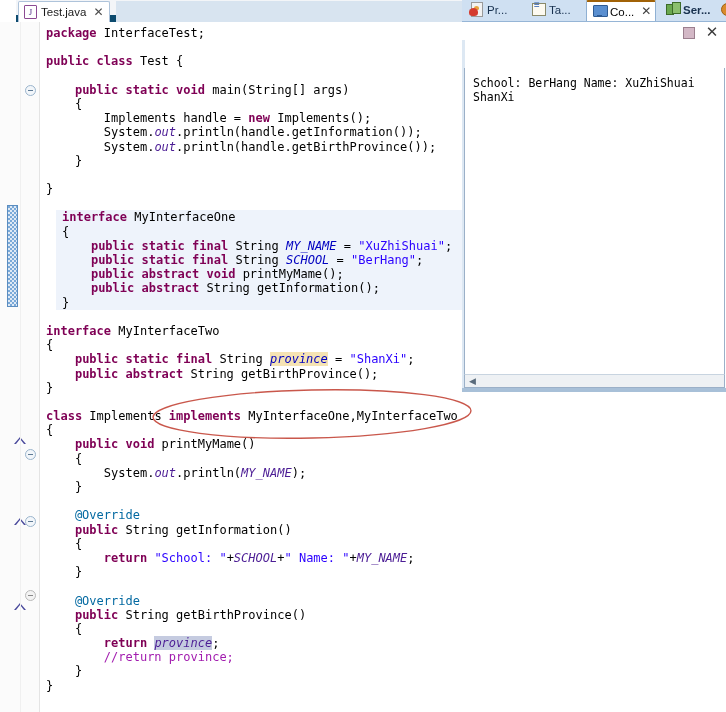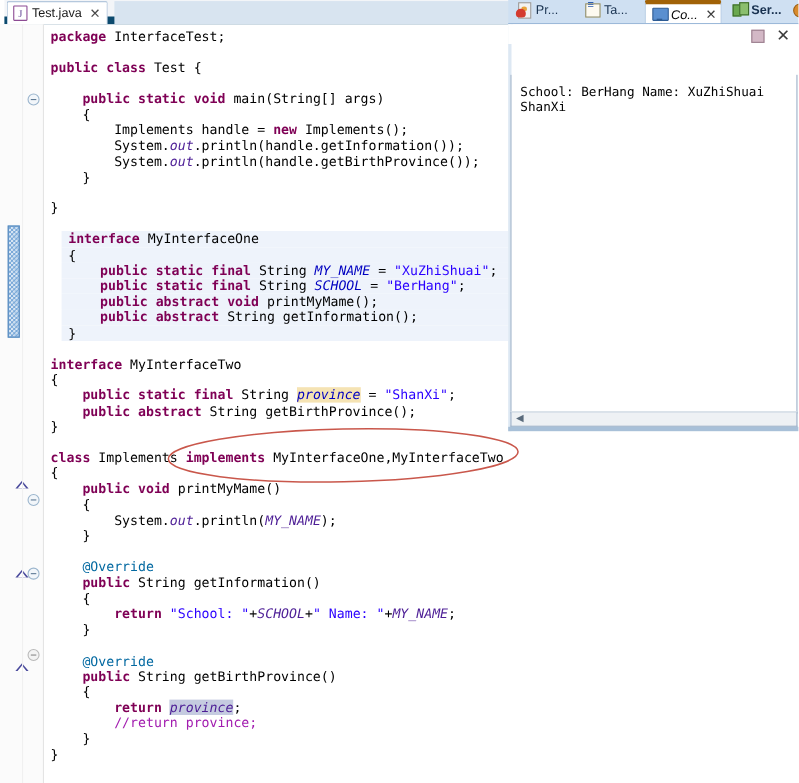--- a/index.html
+++ b/index.html
@@ -13,21 +13,21 @@
 
   #root { position: relative; width: 726px; height: 712px; background:#ffffff; }
 
   
   #editor-area {
     position: absolute; left: 0; top: 0; width: 462px; height: 712px;
     background: #ffffff;
   }
 
   #editor-tabbar {
-    position: absolute; left: 4px; top: 0; width: 462px; height: 22px;
+    position: absolute; left: 16px; top: 0; width: 462px; height: 22px;
     background: #f3f5f8;
     border-bottom: 7px solid #0c4a6e;
   }
   .etab {
     position: absolute; left: 2px; top: 1px; height: 21px;
     display: flex; align-items: center; gap: 4px;
     padding: 0 6px 0 5px;
     background: #ffffff;
     border: 1px solid #aec3da; border-bottom: none;
     border-radius: 2px 2px 0 0;
@@ -152,24 +152,23 @@
   }
   .ctab {
     position: absolute; top: 0; height: 22px;
     display: flex; align-items: flex-end; gap: 3px;
     padding: 16px 5px;
     font-size: 11.5px; color: #18314f;
     white-space: nowrap;
   }
   .ctab.active {
     background: #ffffff;
-    border: 1px solid #8fb0d3; border-bottom: none; border-top: 4px solid #a16207;
+    border: 1px solid #8fb0d3; border-bottom: none; border-top: 2px solid #a16207;
     border-radius: 2px 2px 0 0;
     color: #000;
-    font-style: italic;
   }
   .ctab-close { font-size: 12px; color: #3f3f3f; margin-left: 4px; cursor: pointer; font-family:"DejaVu Sans", sans-serif; }
 
   .ic { width: 15px; height: 15px; position: relative; flex: 0 0 auto; }
   .ic-prob::before { content:""; position:absolute; left:2px; top:1px; width:10px; height:13px; background:#f2f2f2; border:1px solid #9a9a9a; }
   .ic-prob::after { content:""; position:absolute; left:0px; top:7px; width:9px; height:8px; background:#d43b2f; border-radius:50% 50% 40% 40%; box-shadow: 3px -4px 0 -2px #e8a33d; }
   .ic-task::before { content:""; position:absolute; left:1px; top:2px; width:12px; height:11px; background:#fdfaf0; border:1px solid #8a8a6a; }
   .ic-task::after { content:"≡"; position:absolute; left:3px; top:-2px; font-size:10px; color:#2a5bb0; }
   .ic-cons::before { content:""; position:absolute; left:1px; top:2px; width:13px; height:10px; background:#5a8fd0; border:1px solid #2e5b93; border-radius:1px; }
   .ic-cons::after { content:""; position:absolute; left:5px; top:12px; width:5px; height:2px; background:#2e5b93; }

